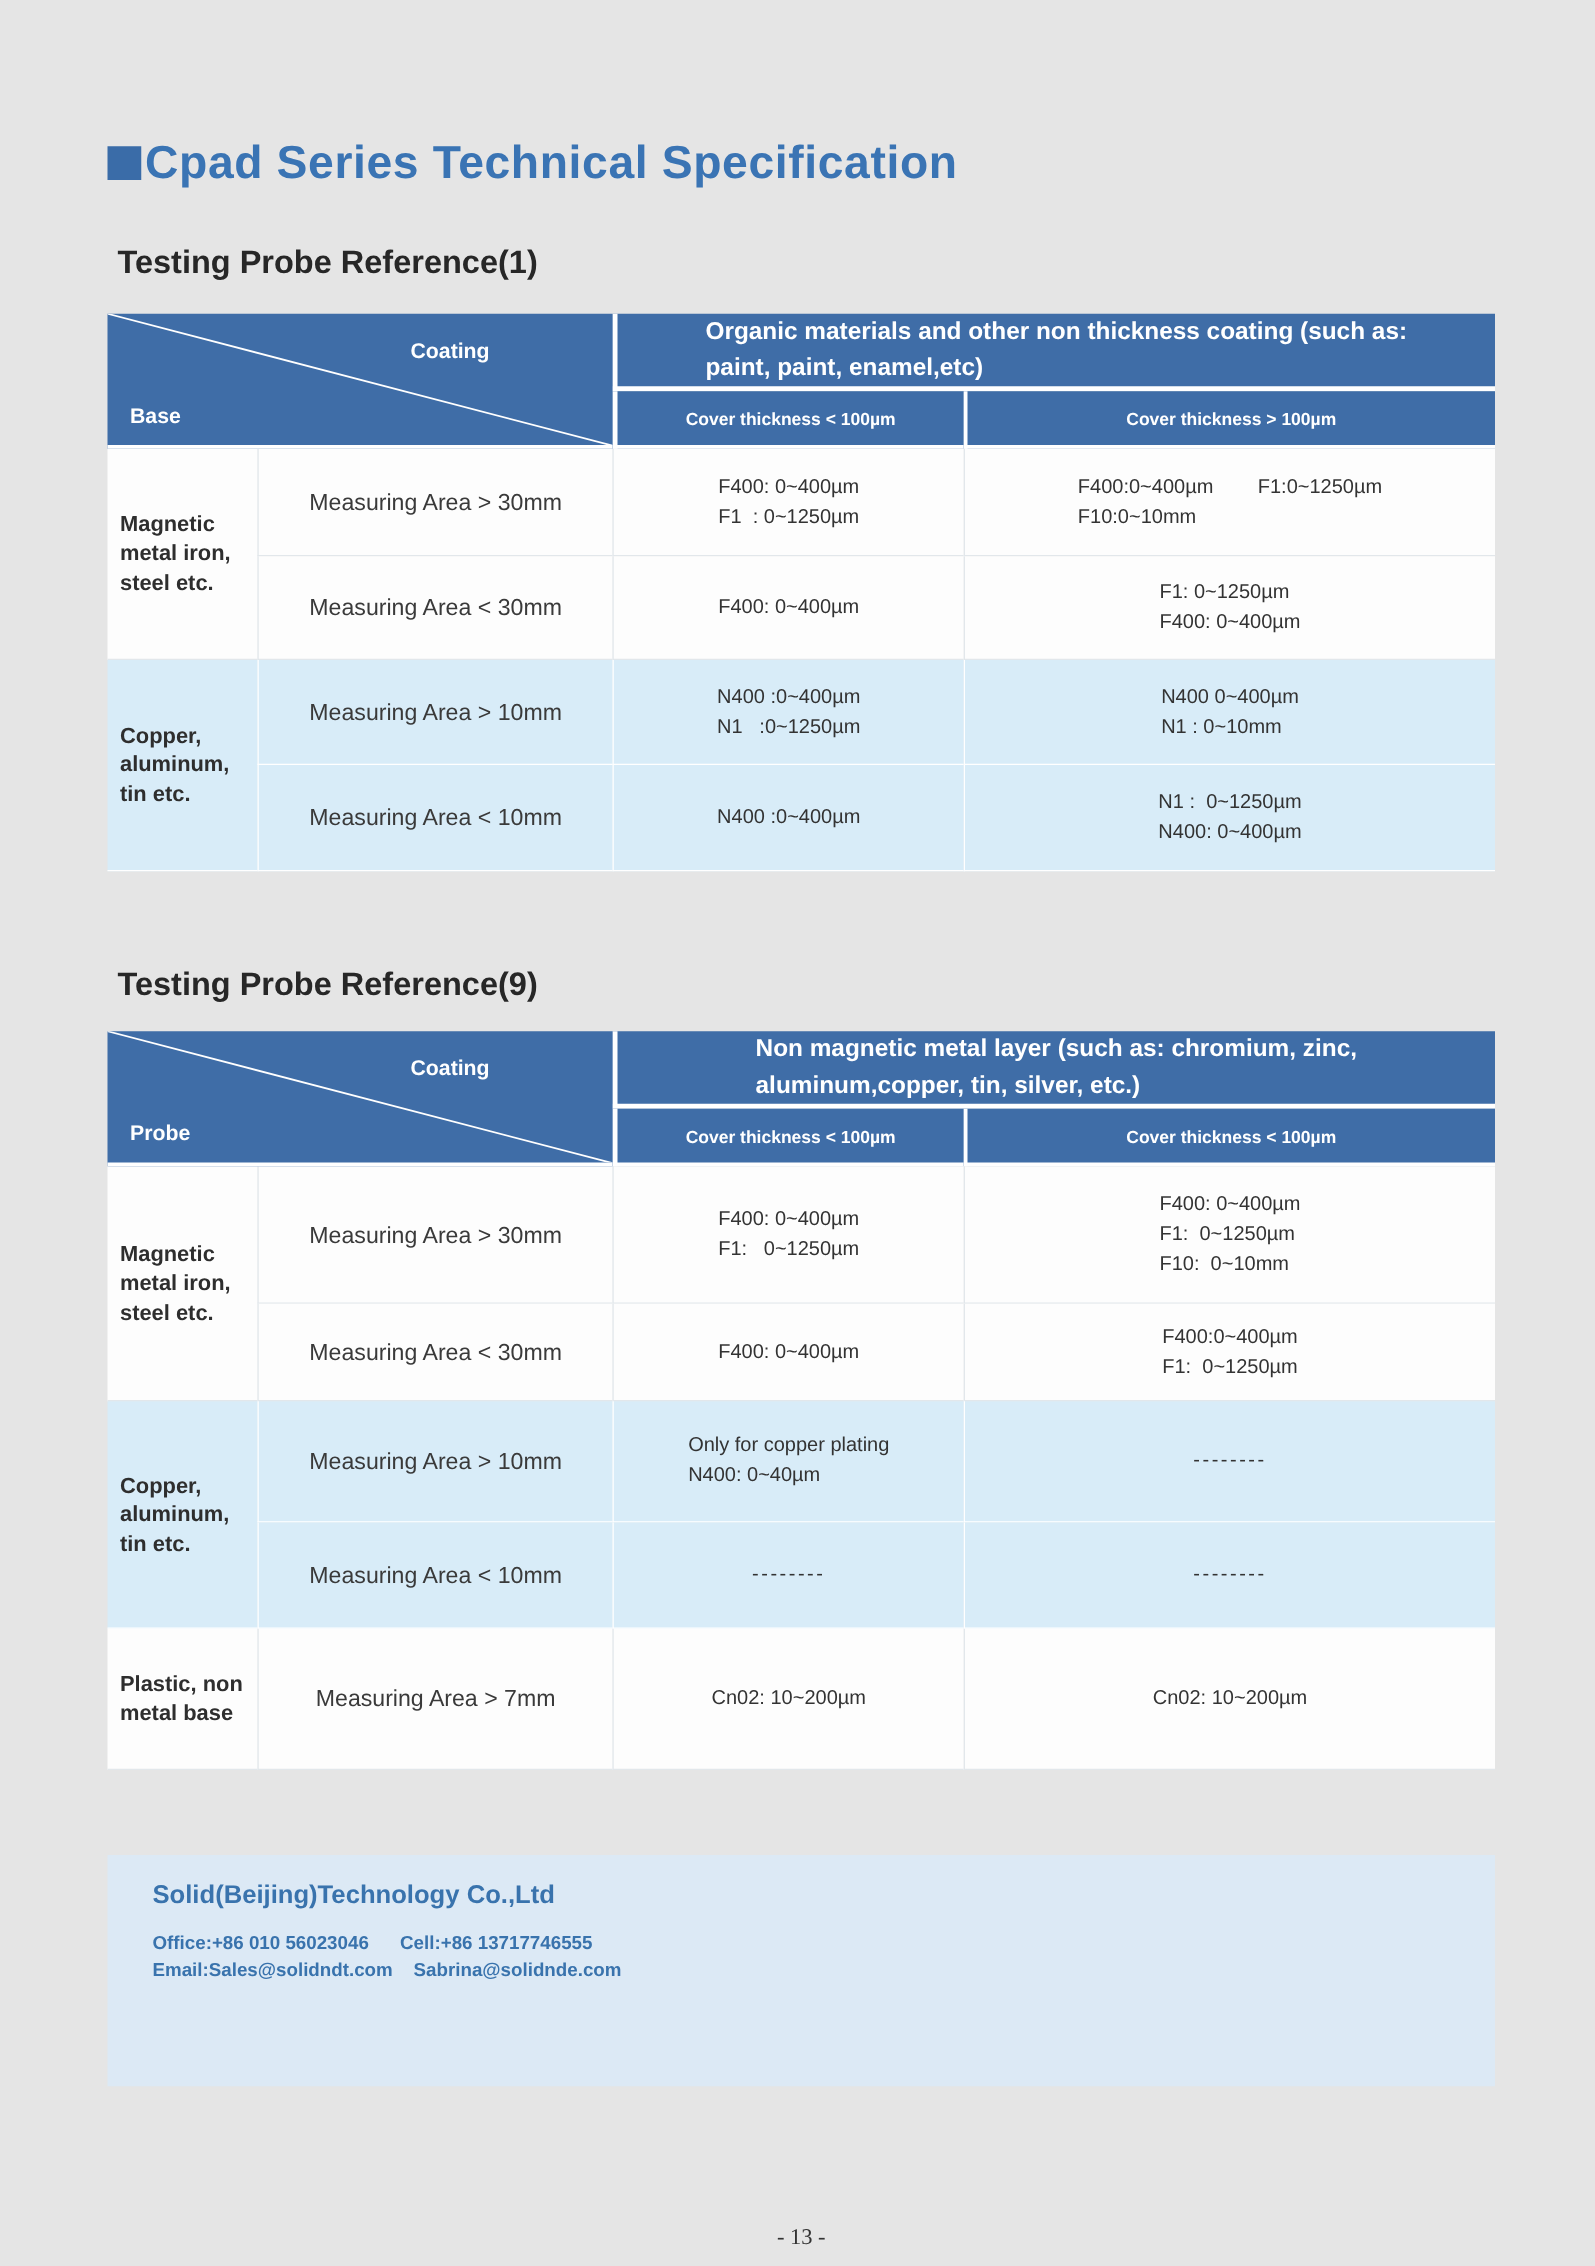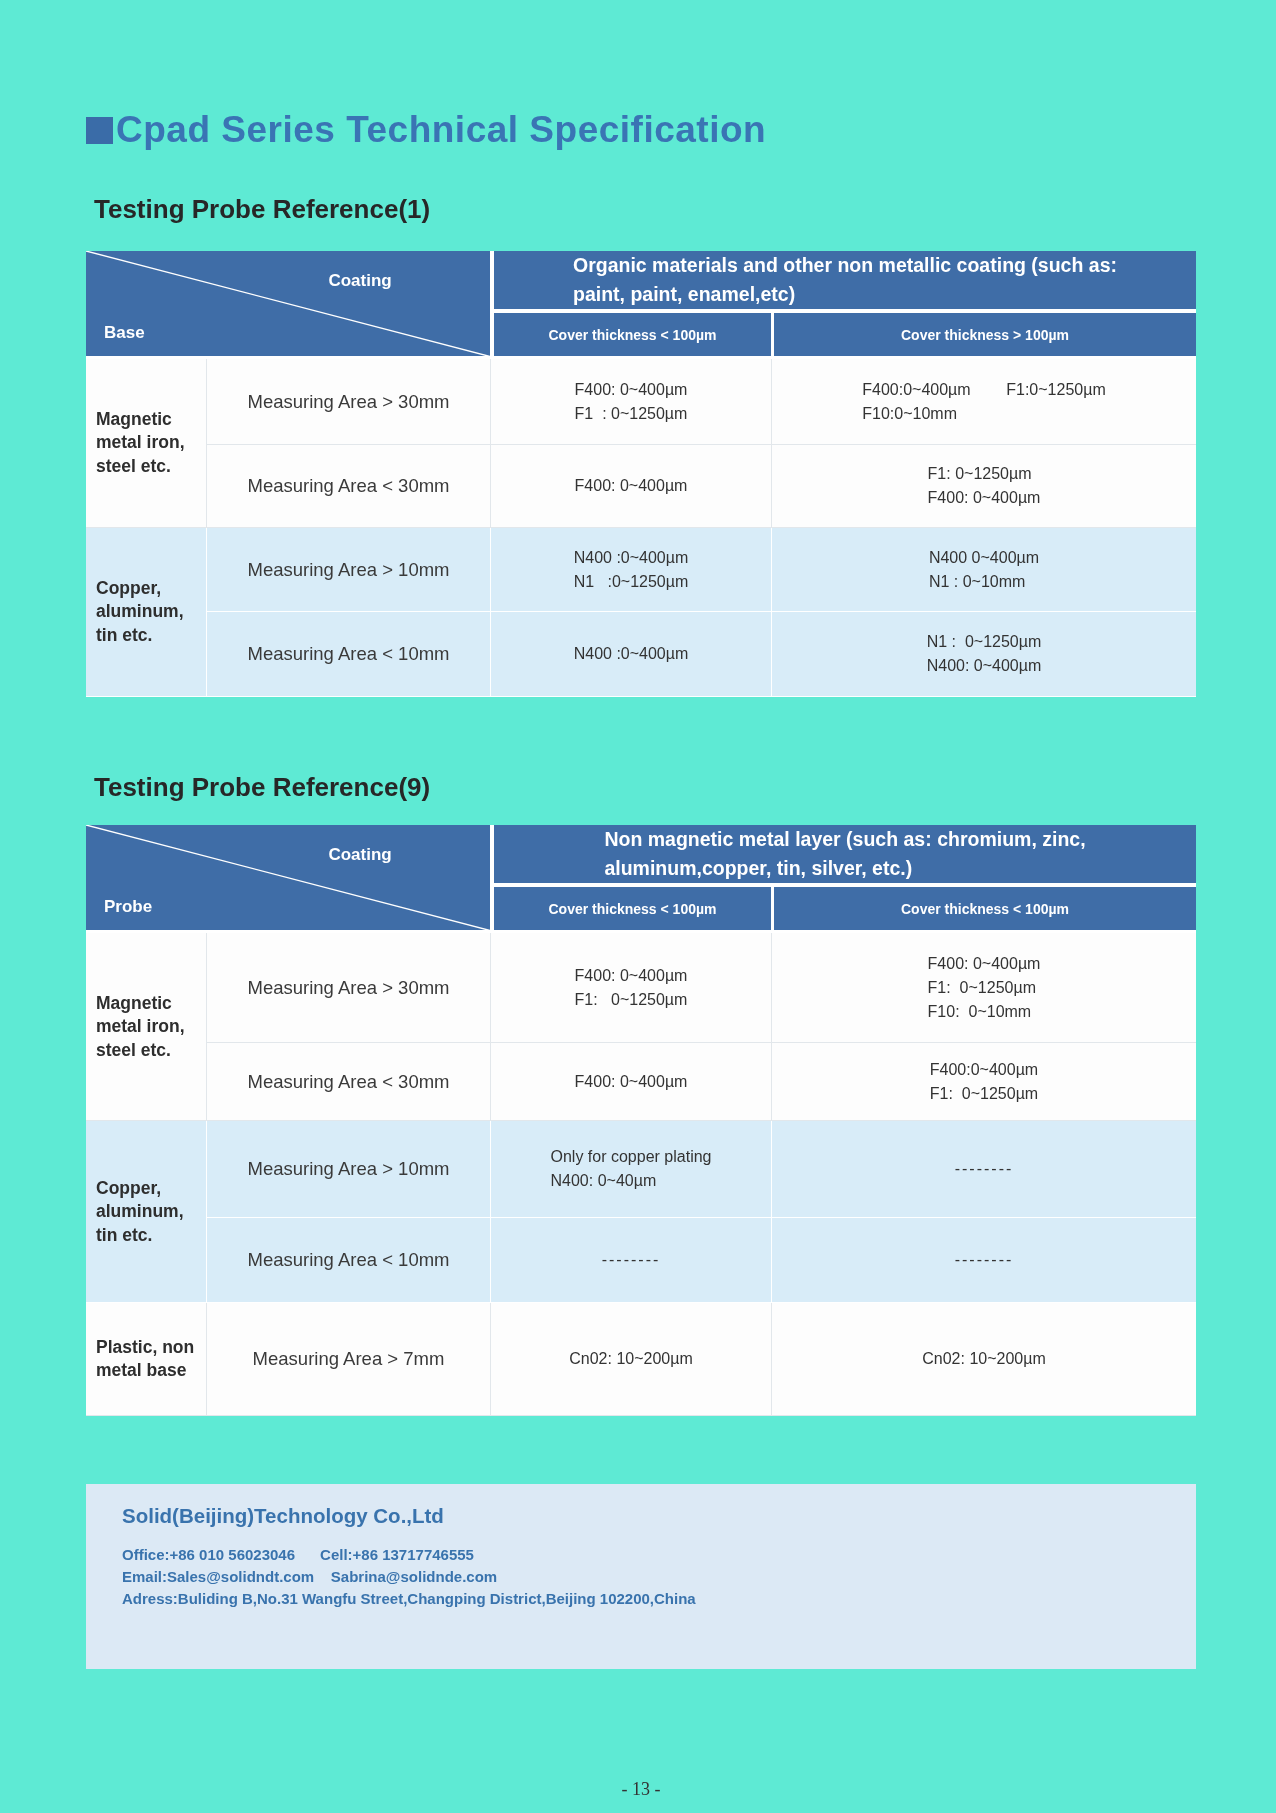--- a/index.html
+++ b/index.html
@@ -11,21 +11,21 @@
     --footer-bg:#dce9f5;
     --footer-text:#3973ad;
     --section-title:#272727;
     --body-text:#3b3b3b;
     --line-white:#ffffff;
     --line-gray:#e2e7eb;
   }
   *{box-sizing:border-box;}
   html,body{margin:0;padding:0;background:#fcfcfa;}
   .page{
-    position:relative;width:1276px;height:1813px;background:#5eead4;
+    position:relative;width:1276px;height:1813px;background:#e5e5e5;
     font-family:"Liberation Sans","DejaVu Sans",sans-serif;color:var(--body-text);
     overflow:hidden;
   }
   .content{margin-left:86px;width:1110px;}
 
   
   .doc-title{display:flex;align-items:center;gap:3px;margin:0;padding-top:110px;}
   .doc-title .sq{width:27px;height:27px;background:var(--square-blue);flex:0 0 auto;}
   .doc-title .t{font-size:37px;font-weight:600;color:var(--title-blue);line-height:1.1;letter-spacing:0.5px;}
 
@@ -95,21 +95,21 @@
       </colgroup>
       <thead>
         <tr>
           <td class="diag" colspan="2" rowspan="2">
             <svg class="diag-svg" viewBox="0 0 100 100" preserveAspectRatio="none">
               <line x1="0" y1="0" x2="100" y2="100" stroke="#ffffff" stroke-width="1.4" vector-effect="non-scaling-stroke"></line>
             </svg>
             <span class="diag-label diag-top">Coating</span>
             <span class="diag-label diag-bottom">Base</span>
           </td>
-          <th class="span-h" colspan="2"><span class="lines">Organic materials and other non metallic coating (such as:
+          <th class="span-h" colspan="2"><span class="lines">Organic materials and other non thickness coating (such as:
 paint, paint, enamel,etc)</span></th>
         </tr>
         <tr>
           <th class="sub-h">Cover thickness &lt; 100µm</th>
           <th class="sub-h">Cover thickness &gt; 100µm</th>
         </tr>
       </thead>
       <tbody>
         <tr class="tone-white" style="height:86px;">
           <td class="base" rowspan="2">Magnetic metal iron, steel etc.</td>
@@ -202,19 +202,18 @@
           <td class="val"><span class="lines">Cn02: 10~200µm</span></td>
           <td class="val"><span class="lines">Cn02: 10~200µm</span></td>
         </tr>
       </tbody>
     </table>
 
     <div class="footer-box">
       <p class="company">Solid(Beijing)Technology Co.,Ltd</p>
       <p class="f-line">Office:+86 010 56023046      Cell:+86 13717746555</p>
       <p class="f-line">Email:Sales@solidndt.com    Sabrina@solidnde.com</p>
-      <p class="f-line">Adress:Buliding B,No.31 Wangfu Street,Changping District,Beijing 102200,China</p>
     </div>
 
     <div class="page-number">- 13 -</div>
 
   </div>
 </div>
 
 </body></html>

